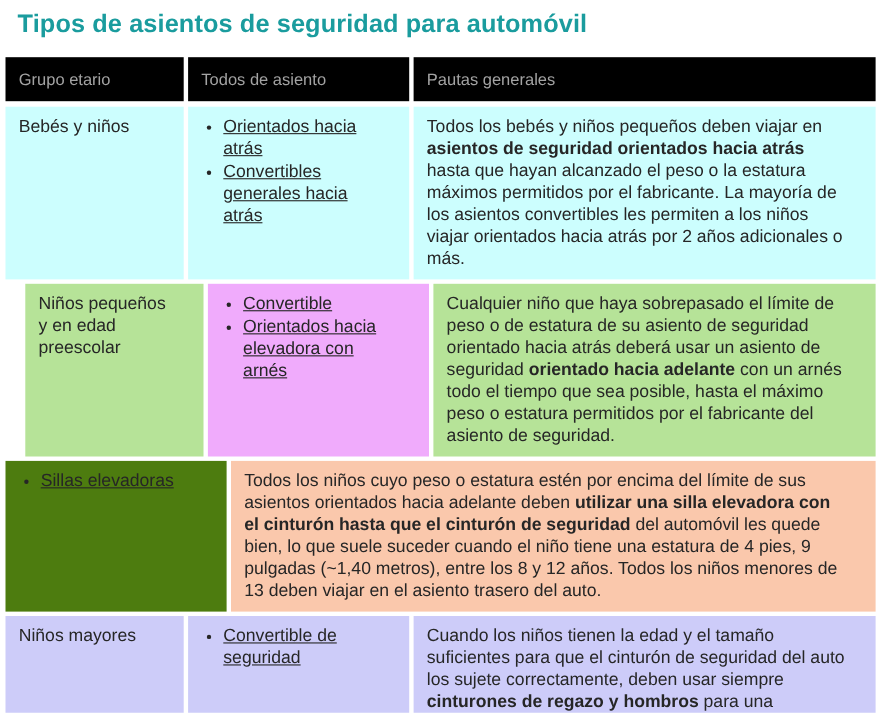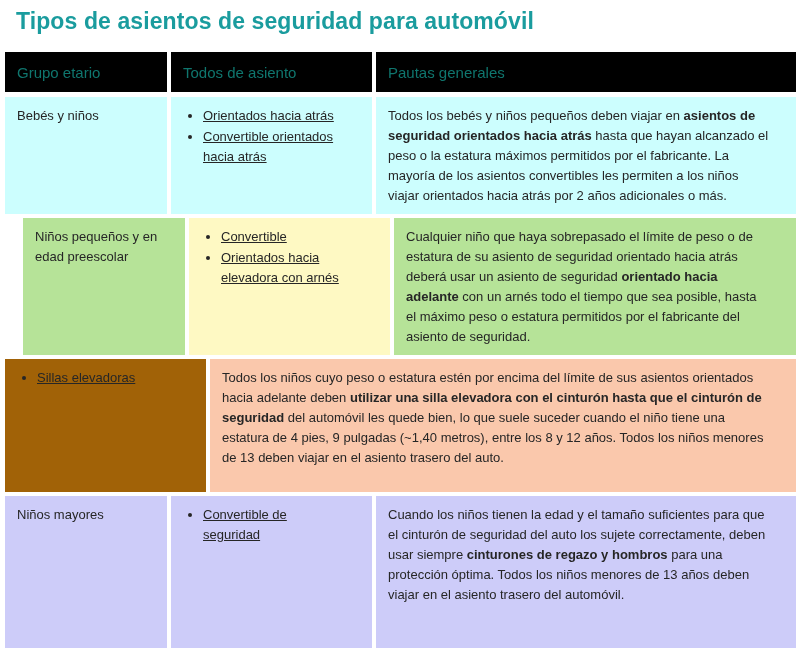--- a/index.html
+++ b/index.html
@@ -33,31 +33,31 @@
     margin-bottom: 5px;
   }
   .cell {
     box-sizing: border-box;
   }
   .col1 { width: 162px; flex: 0 0 162px; }
   .col2 { width: 201px; flex: 0 0 201px; }
   .col3 { flex: 1 1 auto; }
   .header .cell {
     background: #000000;
-    color: #0f766e;
+    color: #a3a3a3;
     height: 40px;
     display: flex;
     align-items: center;
     padding: 0 0 0 12px;
     font-size: 15px;
     font-weight: 400;
   }
   .body-row .cell {
     padding: 9px 26px 8px 12px;
-    font-size: 13px;
+    font-size: 16px;
     line-height: 20px;
   }
   .body-row .col2 {
     padding-left: 10px;
   }
   .seat-list {
     margin: 0;
     padding: 0 0 0 22px;
     list-style: disc;
     text-decoration: underline;
@@ -84,39 +84,39 @@
     <div class="cell col1">Grupo etario</div>
     <div class="cell col2">Todos de asiento</div>
     <div class="cell col3">Pautas generales</div>
   </div>
   <div id="rows-container">
   <div class="t-row body-row">
     <div class="cell col1" style="background: rgb(204, 254, 254);">Bebés y niños</div>
     <div class="cell col2" style="background: rgb(204, 254, 254);">
       <ul class="seat-list">
             <li>Orientados hacia atrás</li>
-            <li>Convertible orientados hacia atrás</li>
+            <li>Convertibles generales hacia atrás</li>
           </ul>
     </div>
     <div class="cell col3 guidelines" style="background: rgb(204, 254, 254);"><span>Todos los bebés y niños pequeños deben viajar en </span><b>asientos de seguridad orientados hacia atrás</b><span> hasta que hayan alcanzado el peso o la estatura máximos permitidos por el fabricante. La mayoría de los asientos convertibles les permiten a los niños viajar orientados hacia atrás por 2 años adicionales o más.</span></div>
   </div>
 
   <div class="t-row body-row">
     <div class="cell col1" style="background: rgb(182, 227, 152); margin-left: 18px;">Niños pequeños y en edad preescolar</div>
-    <div class="cell col2" style="background: #fef9c3;">
+    <div class="cell col2" style="background: #f0abfc;">
       <ul class="seat-list">
             <li>Convertible</li>
             <li>Orientados hacia elevadora con arnés</li>
           </ul>
     </div>
     <div class="cell col3 guidelines" style="background: rgb(182, 227, 152);"><span>Cualquier niño que haya sobrepasado el límite de peso o de estatura de su asiento de seguridad orientado hacia atrás deberá usar un asiento de seguridad </span><b>orientado hacia adelante</b><span> con un arnés todo el tiempo que sea posible, hasta el máximo peso o estatura permitidos por el fabricante del asiento de seguridad.</span></div>
   </div>
 
   <div class="t-row body-row">
-    <div class="cell col2" style="background: #a16207;">
+    <div class="cell col2" style="background: #4d7c0f;">
       <ul class="seat-list">
             <li>Sillas elevadoras</li>
           </ul>
     </div>
     <div class="cell col3 guidelines" style="background: rgb(250, 200, 172);"><span>Todos los niños cuyo peso o estatura estén por encima del límite de sus asientos orientados hacia adelante deben </span><b>utilizar una silla elevadora con el cinturón hasta que el cinturón de seguridad</b><span> del automóvil les quede bien, lo que suele suceder cuando el niño tiene una estatura de 4 pies, 9 pulgadas (~1,40 metros), entre los 8 y 12 años. Todos los niños menores de 13 deben viajar en el asiento trasero del auto.</span></div>
   </div>
 
   <div class="t-row body-row">
     <div class="cell col1" style="background: rgb(205, 204, 249);">Niños mayores</div>
     <div class="cell col2" style="background: rgb(205, 204, 249);">

